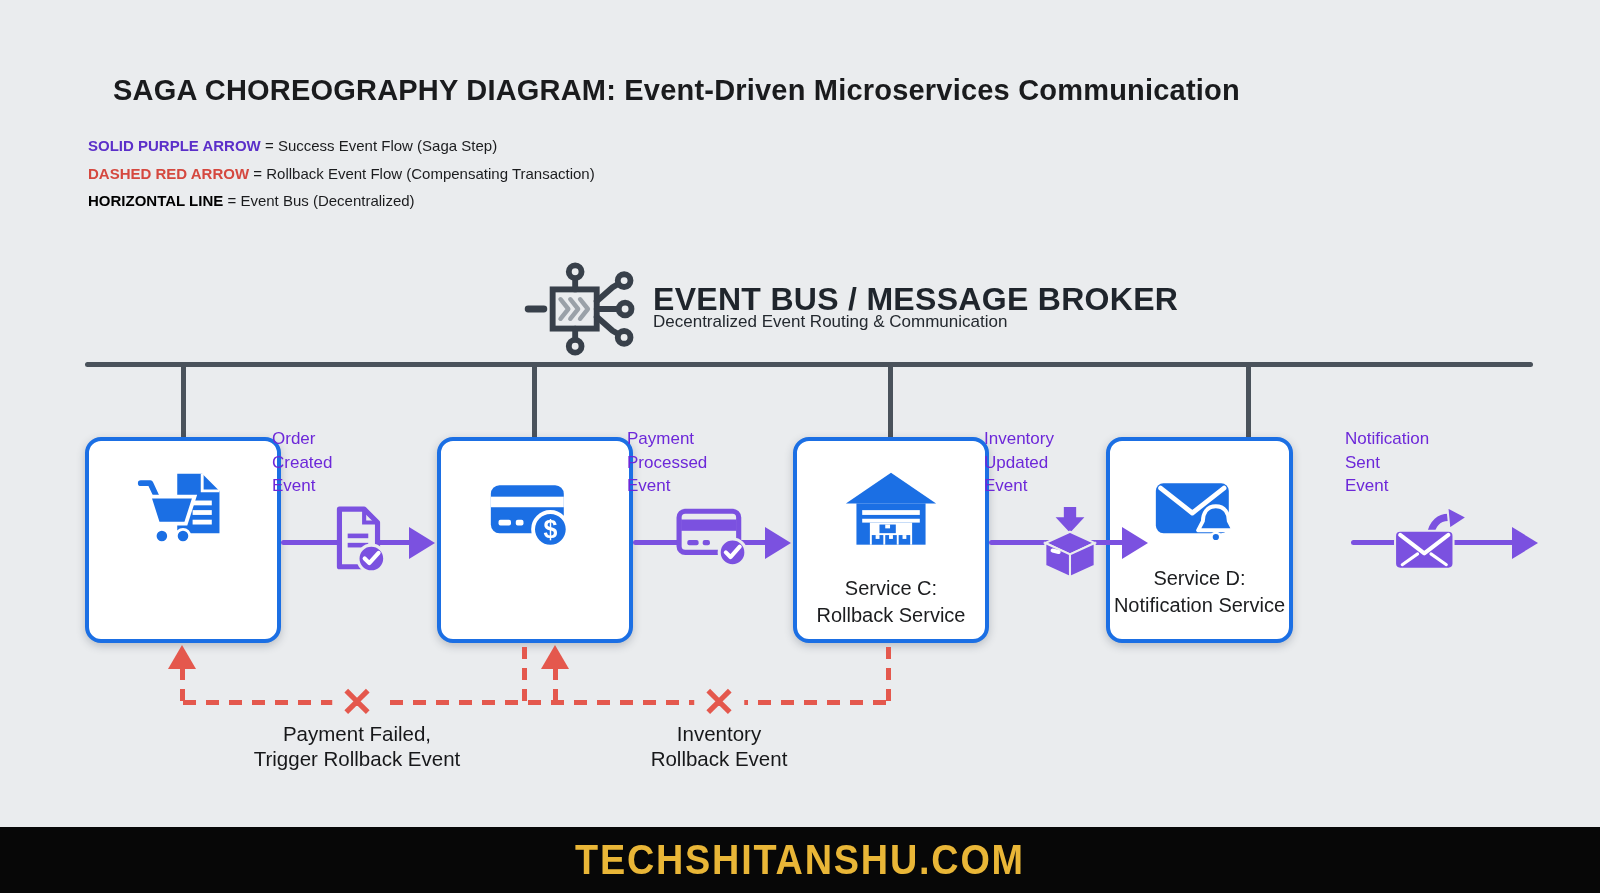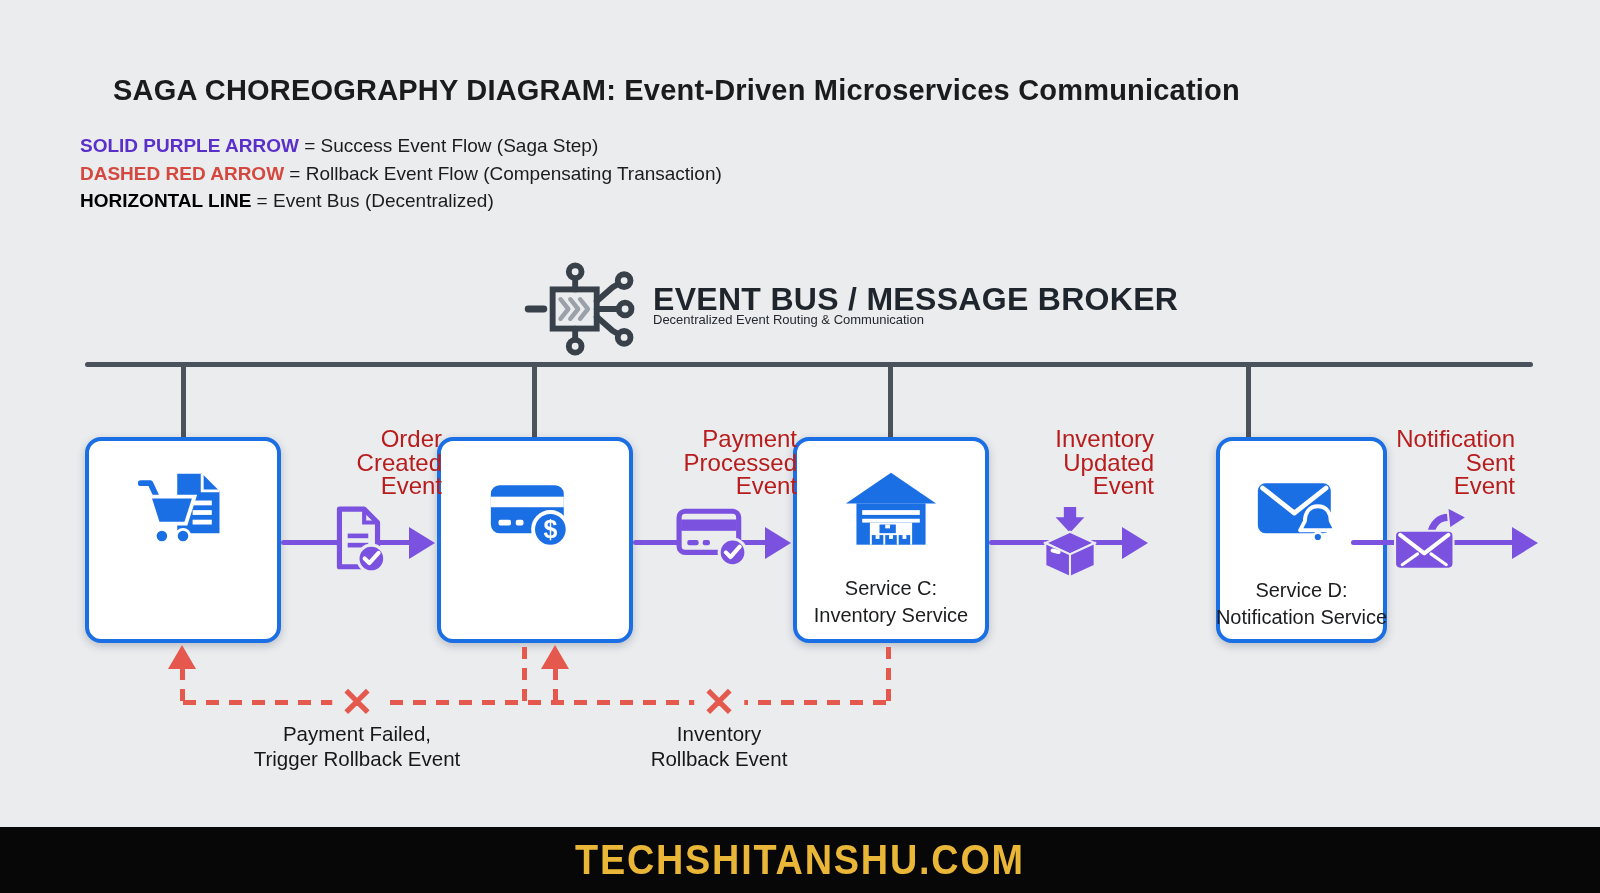--- a/index.html
+++ b/index.html
@@ -5,58 +5,58 @@
   html,body { margin:0; padding:0; background:#c9ccd0; }
   .canvas {
     position:relative; width:1600px; height:893px; margin:0 auto;
     background:#EAECEE; overflow:hidden;
     font-family:"Liberation Sans", sans-serif; color:#1B1C1E;
   }
   .title {
     position:absolute; left:88px; top:74px;
     font-size:29px; font-weight:700; letter-spacing:0.2px; color:#1A1B1D;margin-left:25px;
   }
-  .legend { position:absolute; left:80px; top:132px; font-size:19px; line-height:27.5px; }
+  .legend { position:absolute; left:88px; top:132px; font-size:15px; line-height:27.5px; }
   .legend-line { white-space:nowrap; }
   .legend-term { font-weight:700; }
   .legend-rest { color:#1B1C1E; }
 
   .bus-header-icon { position:absolute; left:524px; top:262px; }
   .bus-title { position:absolute; left:653px; top:281px; font-size:32px; font-weight:700; color:#1F252C; letter-spacing:0.3px; }
-  .bus-subtitle { position:absolute; left:653px; top:312px; font-size:13px; color:#24292F; }
+  .bus-subtitle { position:absolute; left:653px; top:312px; font-size:17px; color:#24292F; }
 
   .bus-line { position:absolute; left:85px; top:362px; width:1448px; height:5px; background:#4A525B; border-radius:3px; }
   .connector { position:absolute; top:364px; width:5px; height:73px; background:#4A525B; }
   #conn-a { left:181px; } #conn-b { left:532px; } #conn-c { left:888px; } #conn-d { left:1246px; }
 
   .service-box {
     position:absolute; top:437px; width:196px; height:206px; box-sizing:border-box;
     background:#FFFFFF; border:4px solid #1B6FE4; border-radius:16px;
     box-shadow:0 3px 9px rgba(40,50,70,0.25);
     display:flex; flex-direction:column; align-items:center;
   }
-  #box-a { left:85px; } #box-b { left:437px; } #box-c { left:793px;gap:10px; } #box-d { left:1216px; width:171px;gap:12px; }
+  #box-a { left:85px; } #box-b { left:437px; } #box-c { left:793px;gap:10px; } #box-d { left:1106px; width:187px; }
   .service-icon { margin-top:24px; height:96px; display:flex; align-items:center; justify-content:center; }
   .service-label { margin-top:4px; text-align:center; font-size:20px; line-height:27px; font-weight:500; color:#1C1D1F; white-space:nowrap; }
 
   .flow-line { position:absolute; top:540px; height:5px; background:#7B51E0; border-radius:3px; }
   #flow-ab { left:281px; width:132px; } #flow-bc { left:633px; width:136px; }
   #flow-cd { left:989px; width:137px; }  #flow-dx { left:1351px; width:165px; }
   .flow-head {
     position:absolute; top:527px; width:0; height:0;
     border-top:16px solid transparent; border-bottom:16px solid transparent; border-left:26px solid #7B51E0;
   }
   #head-ab { left:409px; } #head-bc { left:765px; } #head-cd { left:1122px; } #head-dx { left:1512px; }
 
   .flow-icon { position:absolute; top:505px; }
   #ficon-ab { left:326px; } #ficon-bc { left:676px; } #ficon-cd { left:1035px; } #ficon-dx { left:1393px; }
 
   .event-label {
-    position:absolute; top:427px; width:170px; text-align:right;
-    font-size:24px; line-height:23.5px; font-weight:500; color:#b91c1c;
+    position:absolute; top:427px; width:170px; text-align:left;
+    font-size:17px; line-height:23.5px; font-weight:500; color:#6d28d9;
   }
   #elabel-ab { left:272px; } #elabel-bc { left:627px; } #elabel-cd { left:984px; } #elabel-dx { left:1345px; }
 
   .rb-h {
     position:absolute; left:183px; top:700px; width:706px; height:5px;
     background:repeating-linear-gradient(90deg,#E4584D 0 13px,transparent 13px 23px);
   }
   .rb-v {
     position:absolute; width:5px;
     background:repeating-linear-gradient(180deg,#E4584D 0 12px,transparent 12px 21px);
@@ -184,21 +184,21 @@
         <rect x="30" y="68" width="12" height="10" fill="#1B6FE4"></rect>
         <rect x="44" y="68" width="12" height="10" fill="#1B6FE4"></rect>
         <rect x="58" y="68" width="12" height="10" fill="#1B6FE4"></rect>
         <rect x="34" y="68" width="4" height="4" fill="#fff"></rect>
         <rect x="48" y="68" width="4" height="4" fill="#fff"></rect>
         <rect x="62" y="68" width="4" height="4" fill="#fff"></rect>
       </svg>
     </span>
     <div class="service-label">
       <div>Service C:</div>
-      <div>Inventory Service</div>
+      <div>Rollback Service</div>
     </div>
   </div>
 
   <div class="service-box" id="box-d">
     <span class="service-icon">
       <svg width="96" height="88" viewBox="0 0 100 90">
         <rect x="4" y="14" width="76" height="52" rx="8" fill="#1B6FE4"></rect>
         <path d="M9 19 L42 45 L75 19" fill="none" stroke="#fff" stroke-width="5" stroke-linecap="round" stroke-linejoin="round"></path>
         <rect x="63" y="33" width="7" height="7" rx="3.5" fill="#1B6FE4"></rect>
         <path d="M66.5 38 c-9.5 0 -13.5 7.5 -13.5 15.5 l-5 9.5 h37 l-5 -9.5 c0 -8 -4 -15.5 -13.5 -15.5 z" fill="#1B6FE4" stroke="#fff" stroke-width="4" stroke-linejoin="round"></path>

